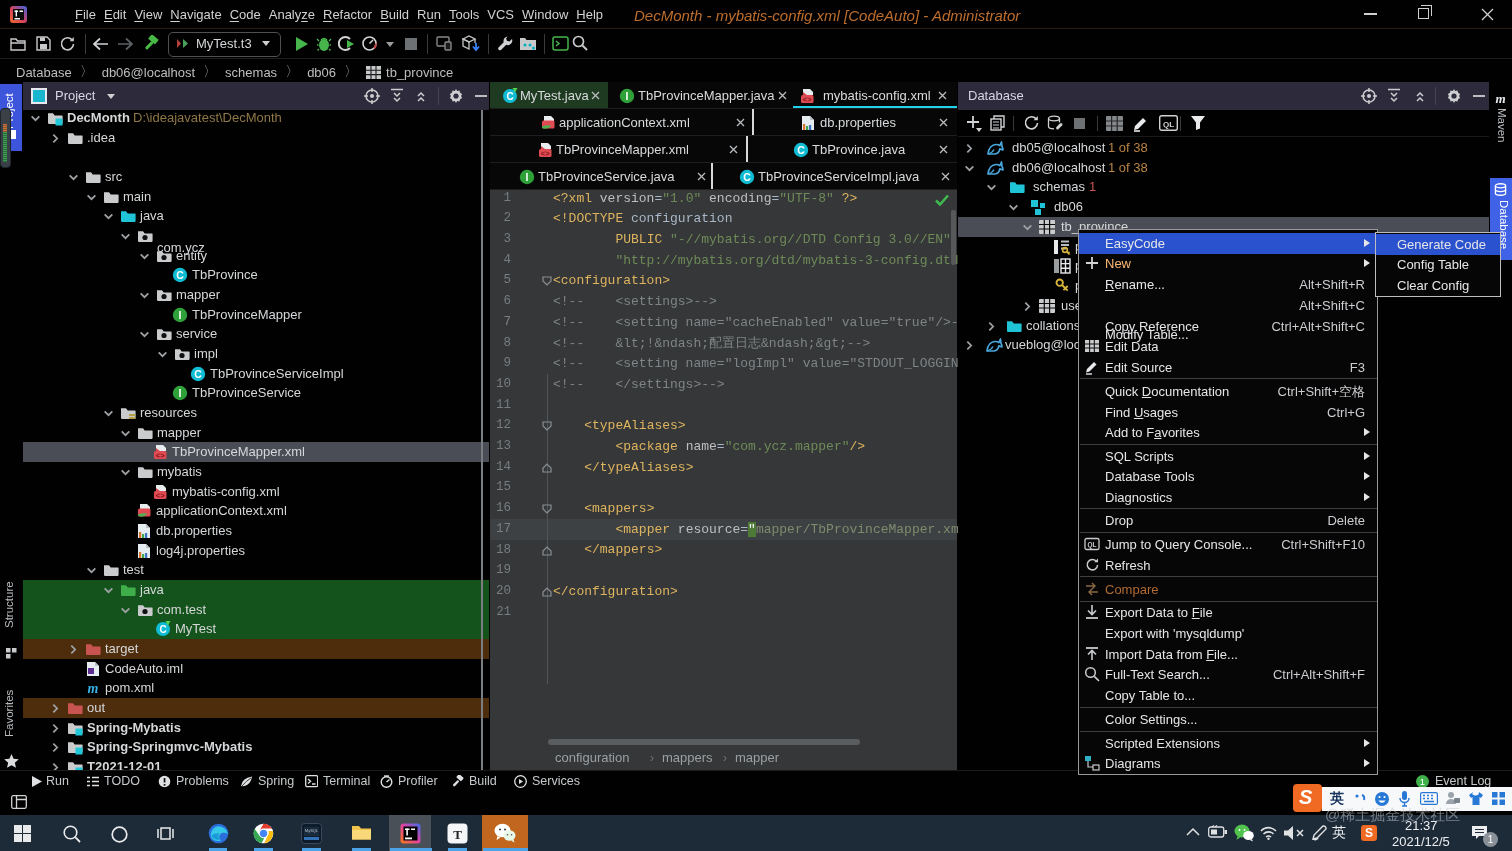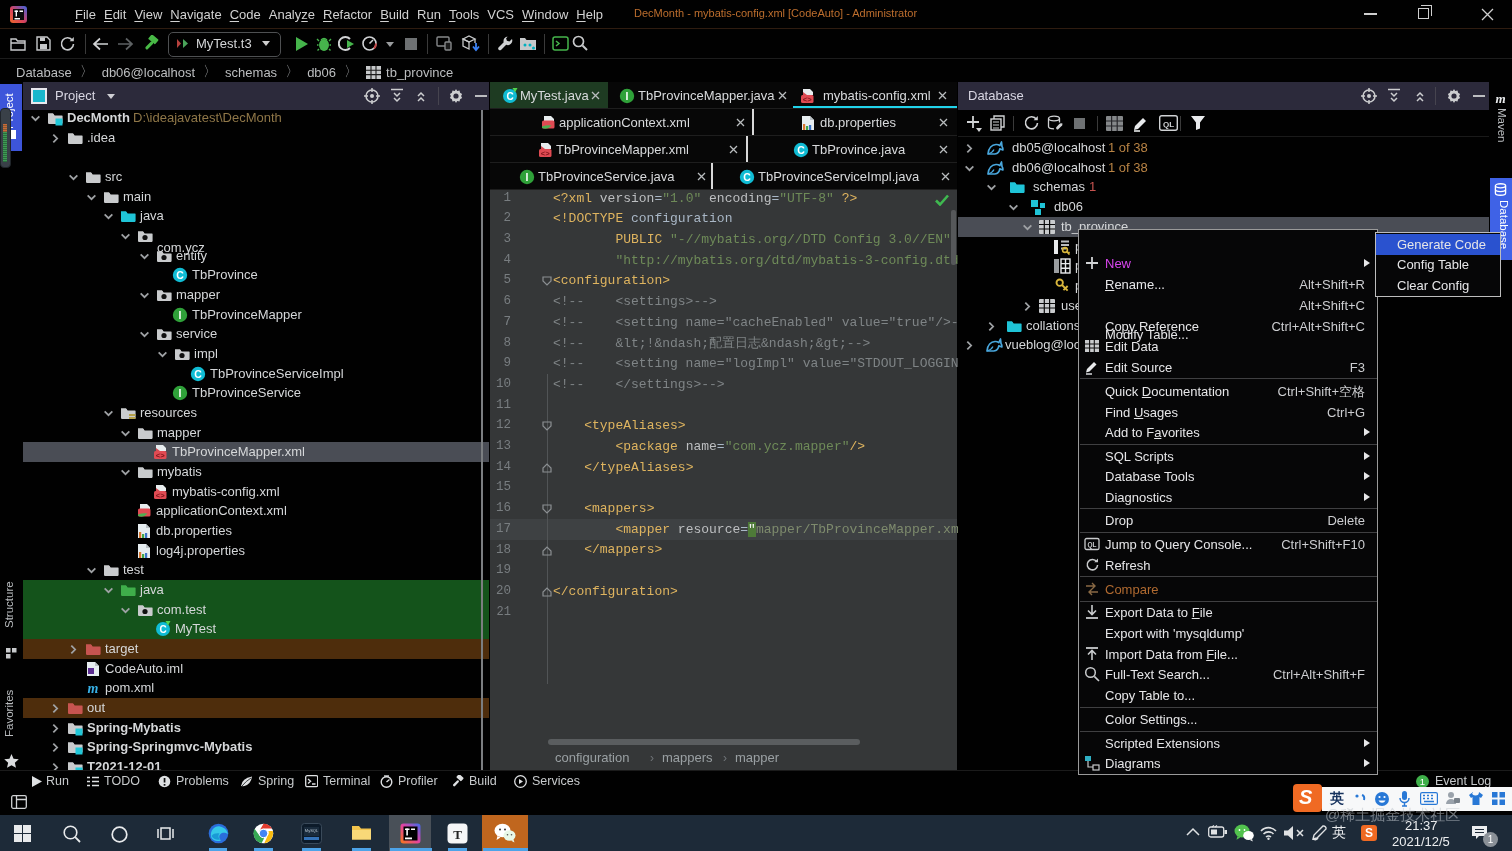--- a/index.html
+++ b/index.html
@@ -7,21 +7,21 @@
   body { font-family:"Liberation Sans", sans-serif; }
   .abs { position:absolute; }
   #root { position:relative; width:1512px; height:851px; background:#000; }
   .mono { font-family:"Liberation Mono", monospace; }
   svg { display:block; }
 
   
   #titlebar { left:0; top:0; width:1512px; height:29px; background:#010101; }
   .menu-item { color:#d2d2d2; font-size:13px; }
   .mn { text-decoration:underline; text-underline-offset:2px; }
-  #title-text { color:#bd6e2e; font-size:11px; }
+  #title-text { color:#bd6e2e; font-size:15px;font-style:italic; }
 
   
   #toolbar { left:0; top:29px; width:1512px; height:30px; background:#010101; border-bottom:1px solid #1c1c1c; }
 
   
   #crumbbar { left:0; top:60px; width:1512px; height:22px; background:#010101; color:#bcbec0; font-size:13px; }
 
   
   #leftstripe { left:0; top:82px; width:23px; height:688px; background:#010101; }
   #projpanel { left:23px; top:82px; width:466px; height:688px; background:#010101; }
@@ -975,25 +975,29 @@
         </svg>
 <div class="abs" style="left:1483px;top:17px;width:15px;height:15px;border-radius:8px;background:#8a9097;color:#fff;font-size:10px;text-align:center;line-height:15px;">1</div>
 <div class="abs" style="left:209px;top:33px;width:18px;height:3px;background:#4da3e8;"></div>
 <div class="abs" style="left:254px;top:33px;width:19px;height:3px;background:#4da3e8;"></div>
 <div class="abs" style="left:302px;top:33px;width:19px;height:3px;background:#4da3e8;"></div>
 <div class="abs" style="left:352px;top:33px;width:19px;height:3px;background:#4da3e8;"></div>
 <div class="abs" style="left:390px;top:33px;width:42px;height:3px;background:#4da3e8;"></div>
 <div class="abs" style="left:448px;top:33px;width:19px;height:3px;background:#4da3e8;"></div>
 <div class="abs" style="left:483px;top:33px;width:45px;height:3px;background:#4da3e8;"></div></path></div>
   <div class="abs" id="ctxmenu">
+      <div class="mi" style="top:3px;background:#2a52cf;">
+        <span class="lbl" style="color:#e6e6e8;">EasyCode</span>
+        <span class="marrow"></span>
+      </div>
 <div class="mi" style="top:23px;">
         <svg class="abs" style="left:5px;top:2px" width="16" height="16" viewBox="0 0 16 16">
           <path d="M8 2 v12 M2 8 h12" stroke="#d0d2d4" stroke-width="1.8"></path>
         </svg>
-        <span class="lbl" style="color:#d946ef;text-align:center;">New</span>
+        <span class="lbl" style="color:#fdba74;text-align:center;">New</span>
         <span class="marrow"></span>
       </div>
 <div class="mi" style="top:44px;">
         <span class="lbl" style="color:#e6e6e8;"><u>R</u>ename...</span>
         <span class="sc">Alt+Shift+R</span>
       </div>
 <div class="mi" style="top:65px;">
         <span class="lbl" style="color:#e6e6e8;margin-top:29px;">Modify Table...</span>
         <span class="sc">Alt+Shift+C</span>
       </div>

